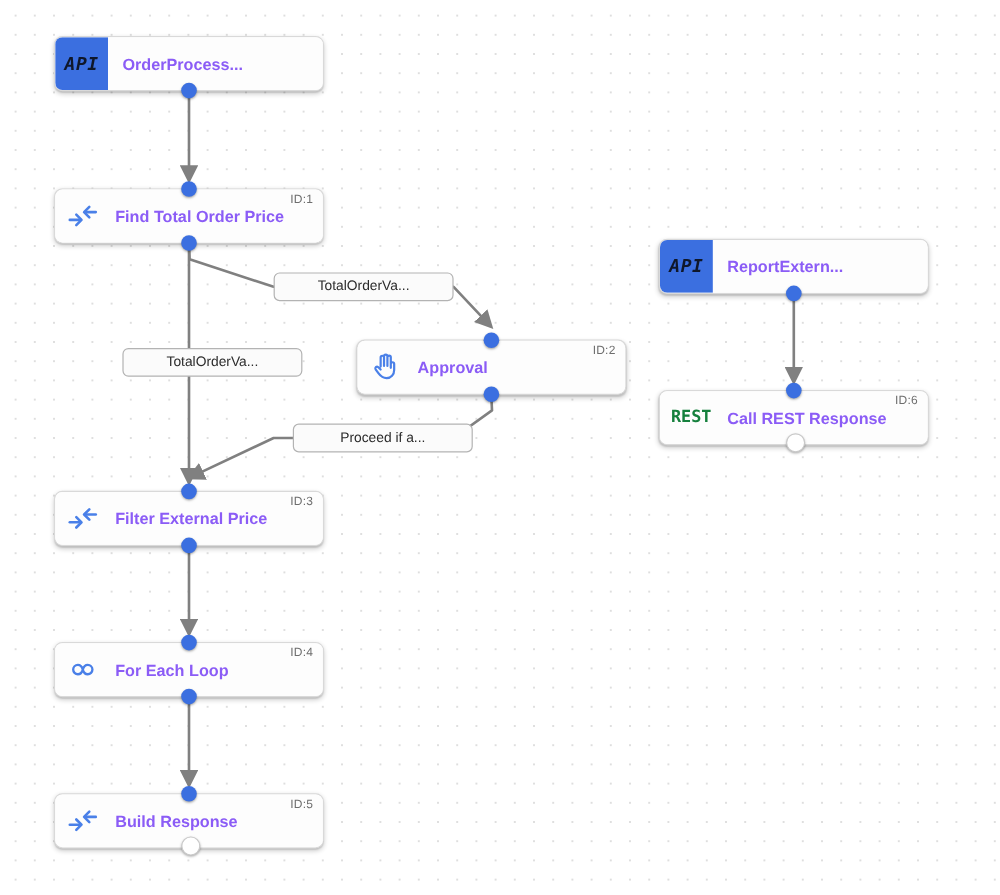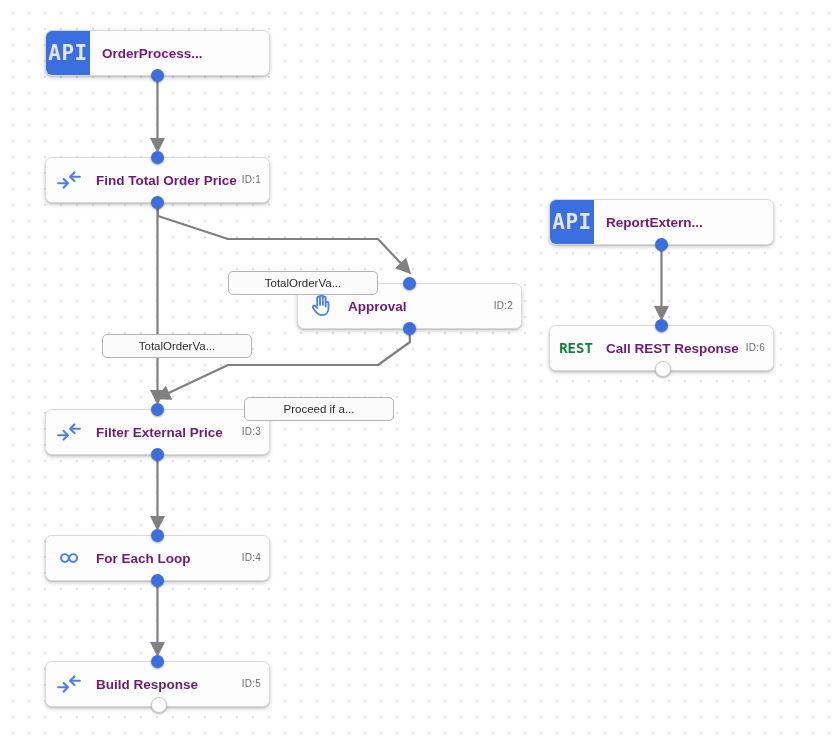--- a/index.html
+++ b/index.html
@@ -48,28 +48,29 @@
     height: 100%;
     border-radius: 6px;
     overflow: hidden;
     background: #fdfdfd;
   }
   .badge {
     width: 44px;
     min-width: 44px;
     height: 100%;
     background: #3b6fe0;
-    color: #e5e5e5;
+    color: #0f172a;
     display: flex;
     align-items: center;
     justify-content: center;
     font-family: "DejaVu Sans Mono", "Liberation Mono", monospace;
-    font-size: 21px;
+    font-size: 15px;
     font-weight: bold;
     letter-spacing: 0.5px;
+    font-style: italic;
   }
   .resttext {
     width: 52px;
     min-width: 52px;
     height: 100%;
     display: flex;
     align-items: center;
     justify-content: center;
     color: #15803d;
     font-family: "DejaVu Sans Mono", "Liberation Mono", monospace;
@@ -80,30 +81,30 @@
     width: 46px;
     min-width: 46px;
     height: 100%;
     display: flex;
     align-items: center;
     justify-content: center;
   }
   .node-label {
     font-size: 13.5px;
     font-weight: bold;
-    color: #701a75;
+    color: #8b5cf6;
     padding-left: 4px;
     white-space: nowrap;
   }
   .node-label.pad-api {
     padding-left: 12px;
   }
   .node-id {
     position: absolute;
-    top: 16px;
+    top: 3px;
     right: 8px;
     font-size: 10px;
     color: #6e6e6e;
     font-family: "Liberation Sans", sans-serif;
     letter-spacing: 0.2px;
   }
   .port {
     position: absolute;
     width: 13px;
     height: 13px;
@@ -132,21 +133,20 @@
     border: 1px solid #b3b3b3;
     border-radius: 5px;
     height: 24px;
     display: flex;
     align-items: center;
     justify-content: center;
     font-size: 11.5px;
     color: #2b2b2b;
     padding: 0 2px;
     white-space: nowrap;
-    margin-top: 44px;
   }
 </style>
 </head>
 <body>
 
 <div id="canvas">
 
   <svg id="edge-layer">
     <defs>
       <marker id="arrow-gray" viewBox="0 0 10 10" refX="8" refY="5" markerWidth="7" markerHeight="7" orient="auto-start-reverse">

